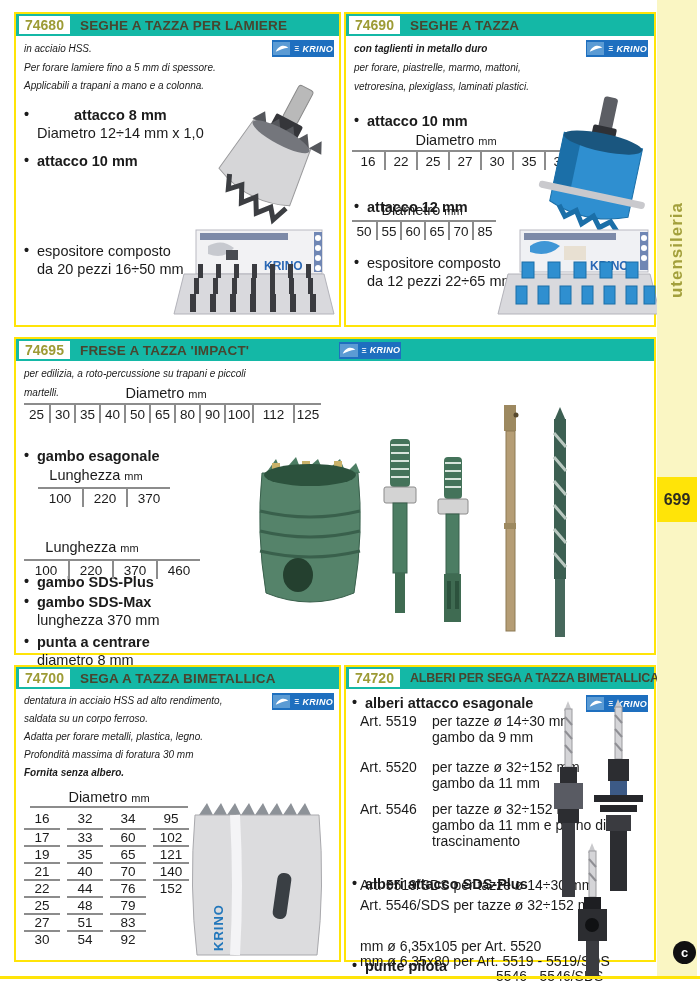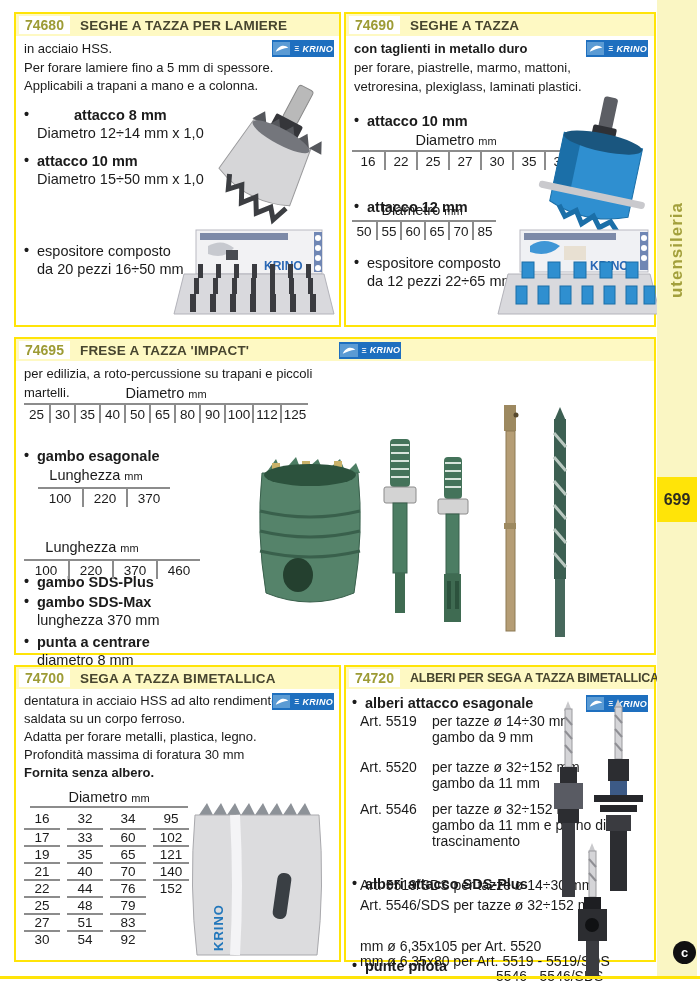--- a/index.html
+++ b/index.html
@@ -1,27 +1,27 @@
 <!DOCTYPE html>
 <html><head>
 <meta charset="utf-8">
 <style>
   html,body { margin:0; padding:0; background:#ffffff; }
   .page { position:relative; width:700px; height:990px; background:#ffffff;
           font-family:"Liberation Sans","DejaVu Sans",sans-serif; color:#1b1b1b; overflow:hidden; }
 
   
   .pbox { position:absolute; background:#fff; border:2px solid #ffe408; box-sizing:border-box; }
-  .pbox-header { height:22px; background:#fef9c3; display:flex; align-items:center; box-sizing:border-box; padding-left:3px; }
+  .pbox-header { height:22px; background:#14b8a6; display:flex; align-items:center; box-sizing:border-box; padding-left:3px; }
   .code-chip { background:#ffffff; color:#9d9b35; font-weight:bold; font-size:14px; padding:0 6px; height:18px; line-height:18px; }
   .pbox-title { color:#47452f; font-weight:bold; font-size:13.5px; margin-left:10px; letter-spacing:0.2px; white-space:nowrap; }
   .pbox-body { position:relative; width:100%; height:calc(100% - 22px); }
   .abs { position:absolute; }
 
-  .txt { font-size:13px; line-height:18.5px; }
+  .txt { font-size:10px; line-height:18.5px;font-style:italic; }
   .b { font-weight:bold; }
   .bullet { position:relative; padding-left:13px; font-size:14.5px; line-height:18px; }
   .bullet::before { content:"\2022"; position:absolute; left:0; top:-1px; font-weight:bold; }
   .sub { padding-left:13px; font-size:14.5px; line-height:18px; }
 
   
   .klogo { position:absolute; width:62px; height:17px; background:#1e6fbf; display:flex; align-items:center; box-sizing:border-box; padding:1px; }
   .klogo .swoosh { width:18px; height:13px; background:#5b9bd4; display:flex; align-items:center; justify-content:center; }
   .klogo .ktxt { color:#ffffff; font-weight:bold; font-size:9px; letter-spacing:0.3px; margin-left:3px; font-style:italic; }
   .klogo .kmark { color:#ffffff; font-weight:bold; font-size:8px; margin-left:4px; }
@@ -76,21 +76,20 @@
         </span>
         <span class="kmark">Ξ</span>
         <span class="ktxt">KRINO</span>
       </div>
       <div class="abs" style="left:8px; top:70px;text-align:center;">
         <div class="bullet b">attacco 8 mm</div>
         <div class="sub">Diametro 12÷14 mm x 1,0</div>
       </div>
       <div class="abs" style="left:8px; top:116px;">
         <div class="bullet b">attacco 10 mm</div>
-        <div class="sub">Diametro 15÷50 mm x 1,0</div>
       </div>
       <div class="abs" style="left:8px; top:206px;">
         <div class="bullet">espositore composto</div>
         <div class="sub">da 20 pezzi 16÷50 mm</div>
       </div>
 
       <svg class="abs" style="left:188px; top:44px;" width="134" height="150" viewBox="0 0 134 150">
         <g transform="rotate(28 70 70)">
           <rect x="62" y="0" width="16" height="38" rx="3" fill="#b9b9b9" stroke="#8a8a8a"></rect>
           <rect x="55" y="36" width="30" height="16" rx="2" fill="#35363a"></rect>
@@ -258,21 +257,21 @@
       <div class="abs trow" style="left:8px; top:42px;">
         <span style="width:25px">25</span>
           <span style="width:25px">30</span>
           <span style="width:25px">35</span>
           <span style="width:25px">40</span>
           <span style="width:25px">50</span>
           <span style="width:25px">65</span>
           <span style="width:25px">80</span>
           <span style="width:25px">90</span>
           <span style="width:28px">100</span>
-          <span style="width:28px">112</span>
+          <span style="width:41px">112</span>
           <span style="width:28px">125</span>
       </div>
       <div class="abs bullet b" style="left:8px; top:86px;">gambo esagonale</div>
       <div class="abs thead" style="left:20px; top:106px; width:120px;">
         <span>Lunghezza</span> <span class="unit">mm</span>
       </div>
       <div class="abs trow" style="left:22px; top:126px;">
         <span style="width:44px">100</span>
           <span style="width:44px">220</span>
           <span style="width:44px">370</span>

